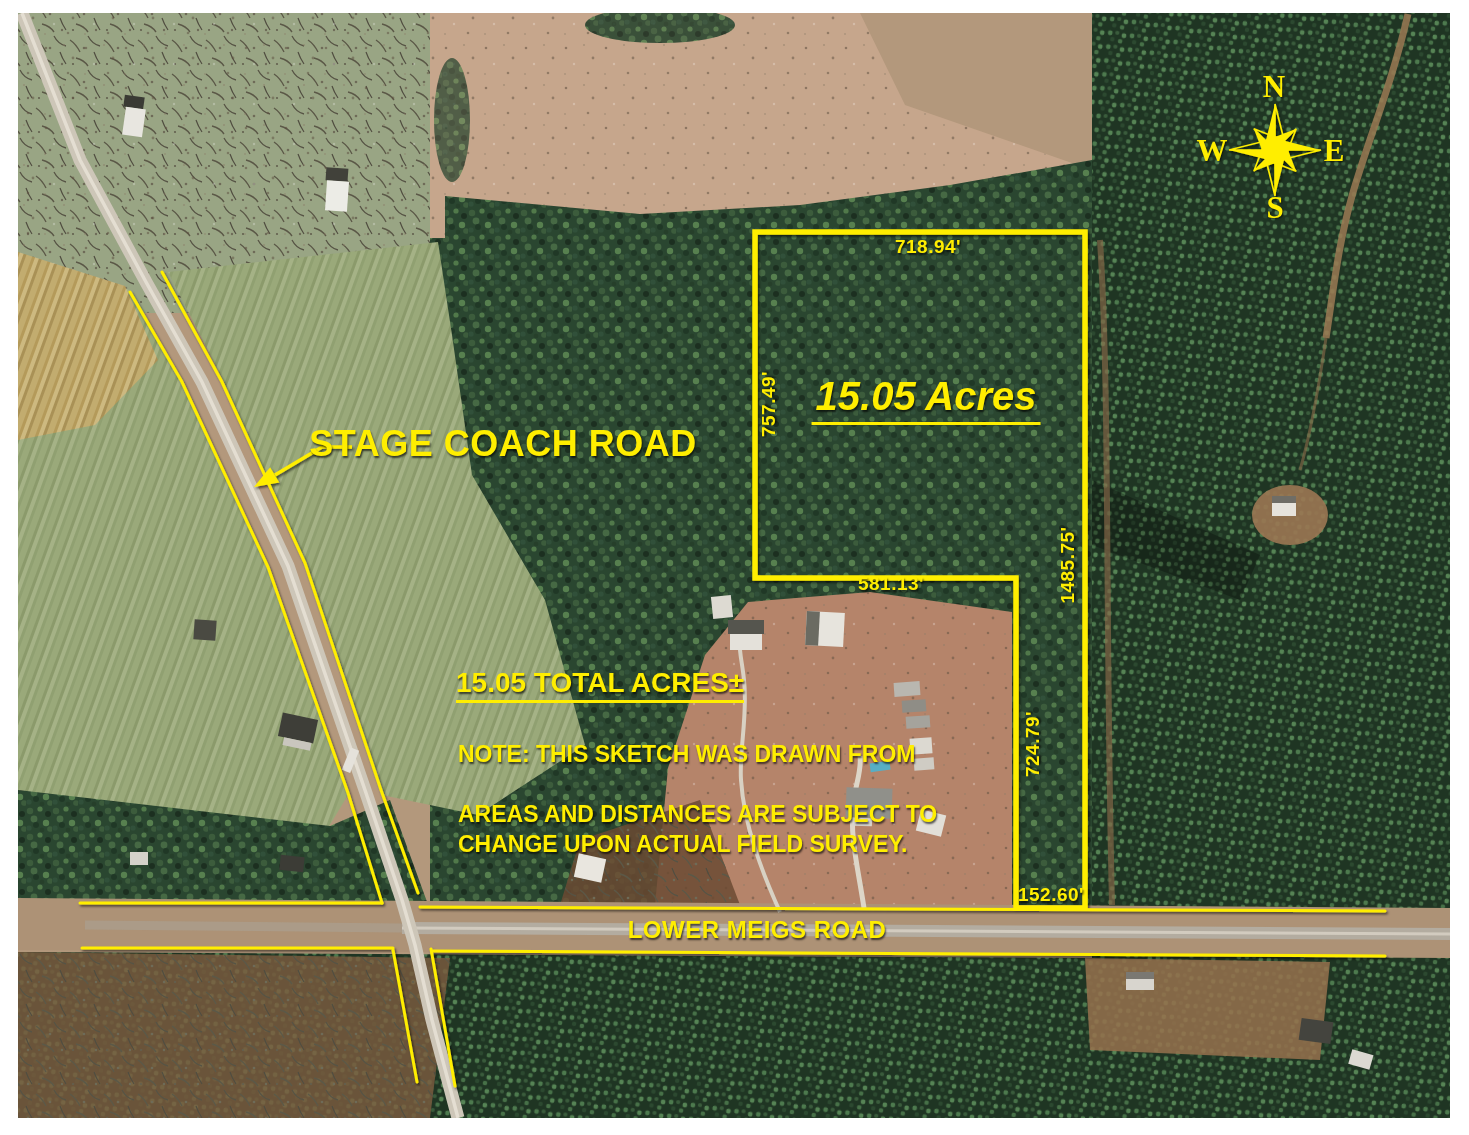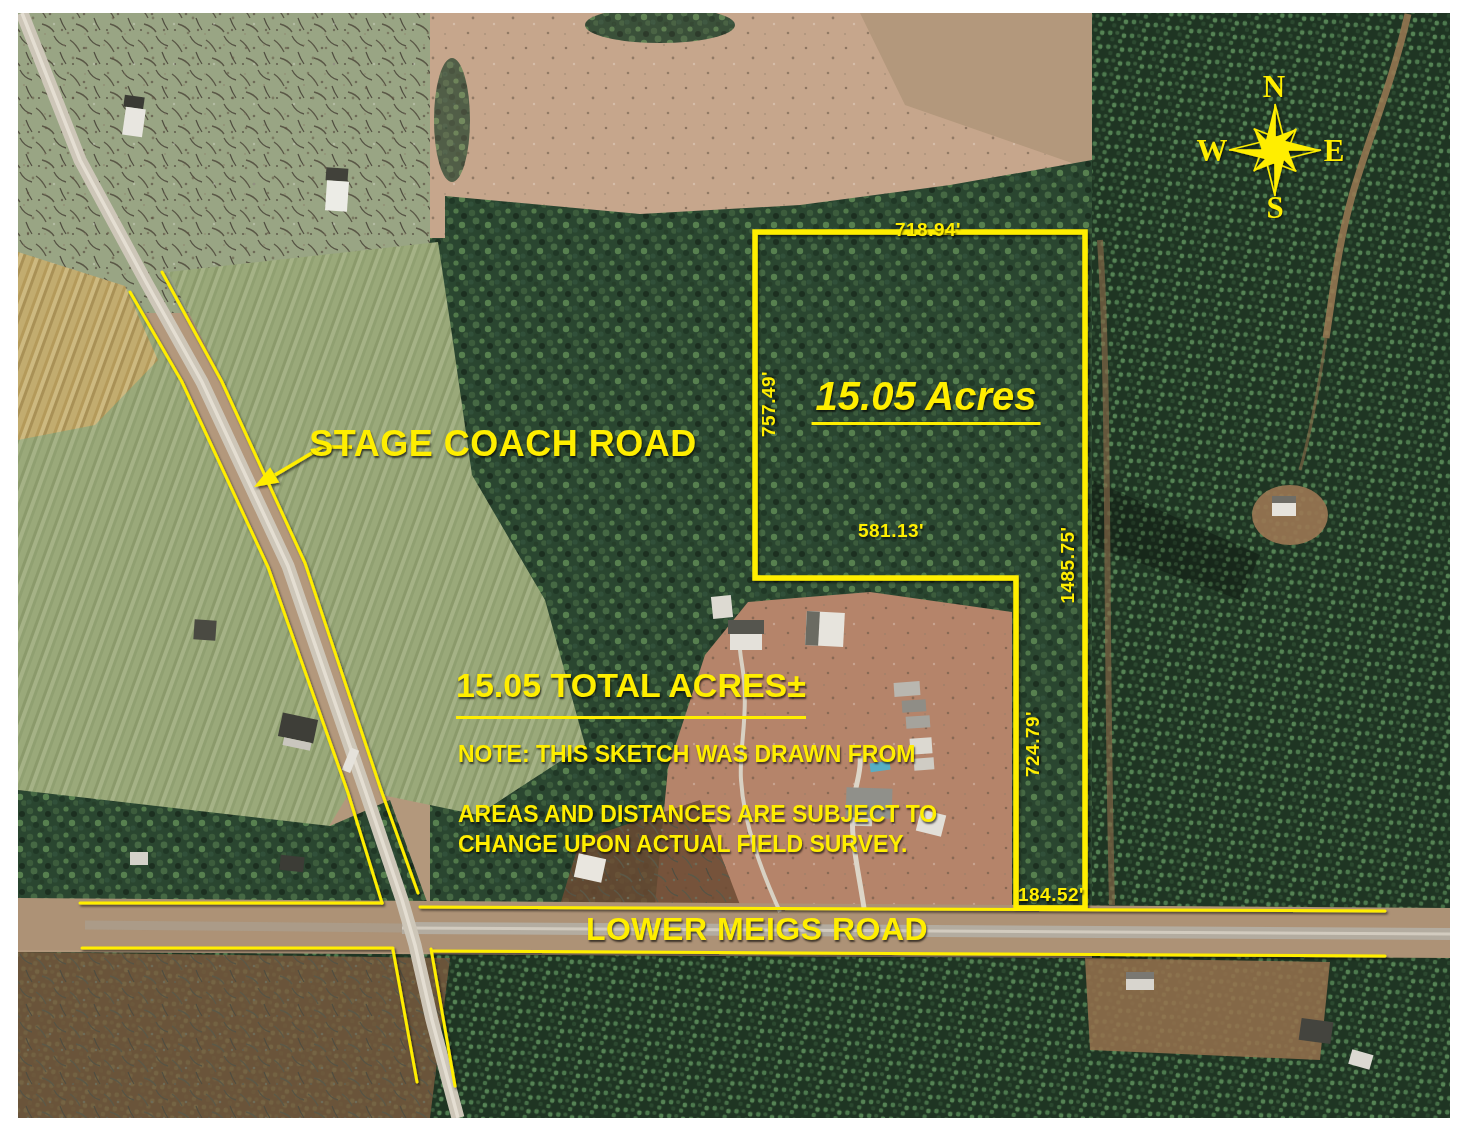--- a/index.html
+++ b/index.html
@@ -5,23 +5,23 @@
   html,body{margin:0;padding:0;background:#ffffff;}
   .canvas{position:relative;width:1469px;height:1135px;background:#ffffff;overflow:hidden;
           font-family:"Liberation Sans",sans-serif;}
   .canvas svg{position:absolute;left:0;top:0;}
   .lbl{position:absolute;color:#ffee00;font-weight:bold;white-space:nowrap;
        text-shadow:1px 2px 2px rgba(0,0,0,.65);line-height:1.05;}
   .ctr{transform:translate(-50%,-50%);}
   .rot{transform:translate(-50%,-50%) rotate(-90deg);}
   .dim{font-size:19px;letter-spacing:.5px;}
   .acres{font-size:40px;font-style:italic;border-bottom:3px solid currentColor;padding:0 4px 5px 4px;}
-  .total{font-size:34px;border-bottom:3px solid currentColor;padding-bottom:12px;}
+  .total{font-size:28px;border-bottom:3px solid currentColor;padding-bottom:3px;}
   .note{font-size:23px;margin-top:24px;}
-  .road-label{font-size:32px;letter-spacing:.5px;}
+  .road-label{font-size:24px;letter-spacing:.5px;}
   .compass-letter{font-family:"Liberation Serif",serif;font-size:31px;font-weight:bold;
        text-shadow:1px 1px 2px rgba(0,0,0,.6);}
 </style>
 </head>
 <body>
 
 <div class="canvas">
 
 <svg width="1469" height="1135" viewBox="0 0 1469 1135">
   <defs>
@@ -221,27 +221,27 @@
   </g>
 
   <g fill="#ffffff">
     <rect x="0" y="0" width="18" height="1135"></rect>
     <rect x="0" y="0" width="1469" height="13"></rect>
     <rect x="1450" y="0" width="19" height="1135"></rect>
     <rect x="0" y="1118" width="1469" height="17"></rect>
   </g>
 </svg>
 
-<div class="lbl dim ctr" style="left:928px;top:230px">718.94'</div>
+<div class="lbl dim ctr" style="left:928px;top:247px">718.94'</div>
 <div class="lbl dim rot" style="left:769px;top:404px">757.49'</div>
 <div class="lbl acres ctr" style="left:926px;top:400px">15.05 Acres</div>
-<div class="lbl dim ctr" style="left:891px;top:531px">581.13'</div>
+<div class="lbl dim ctr" style="left:891px;top:584px">581.13'</div>
 <div class="lbl dim rot" style="left:1068px;top:565px">1485.75'</div>
 <div class="lbl dim rot" style="left:1033px;top:744px">724.79'</div>
-<div class="lbl dim ctr" style="left:1051px;top:895px">184.52'</div>
+<div class="lbl dim ctr" style="left:1051px;top:895px">152.60'</div>
 
 <div class="lbl road-label ctr" style="left:503px;top:444px;font-size:36px">STAGE COACH ROAD</div>
 <div class="lbl road-label ctr" style="left:757px;top:930px">LOWER MEIGS ROAD</div>
 
 <div class="lbl total" style="left:456px;top:668px">15.05 TOTAL ACRES±</div>
 <div class="lbl note" style="left:458px;top:718px">NOTE: THIS SKETCH WAS DRAWN FROM</div>
 <div class="lbl note" style="left:458px;top:808px">CHANGE UPON ACTUAL FIELD SURVEY.</div>
 <div class="lbl note" style="left:458px;top:778px">AREAS AND DISTANCES ARE SUBJECT TO</div>
 
 <div class="lbl compass-letter ctr" style="left:1274px;top:87px">N</div>

